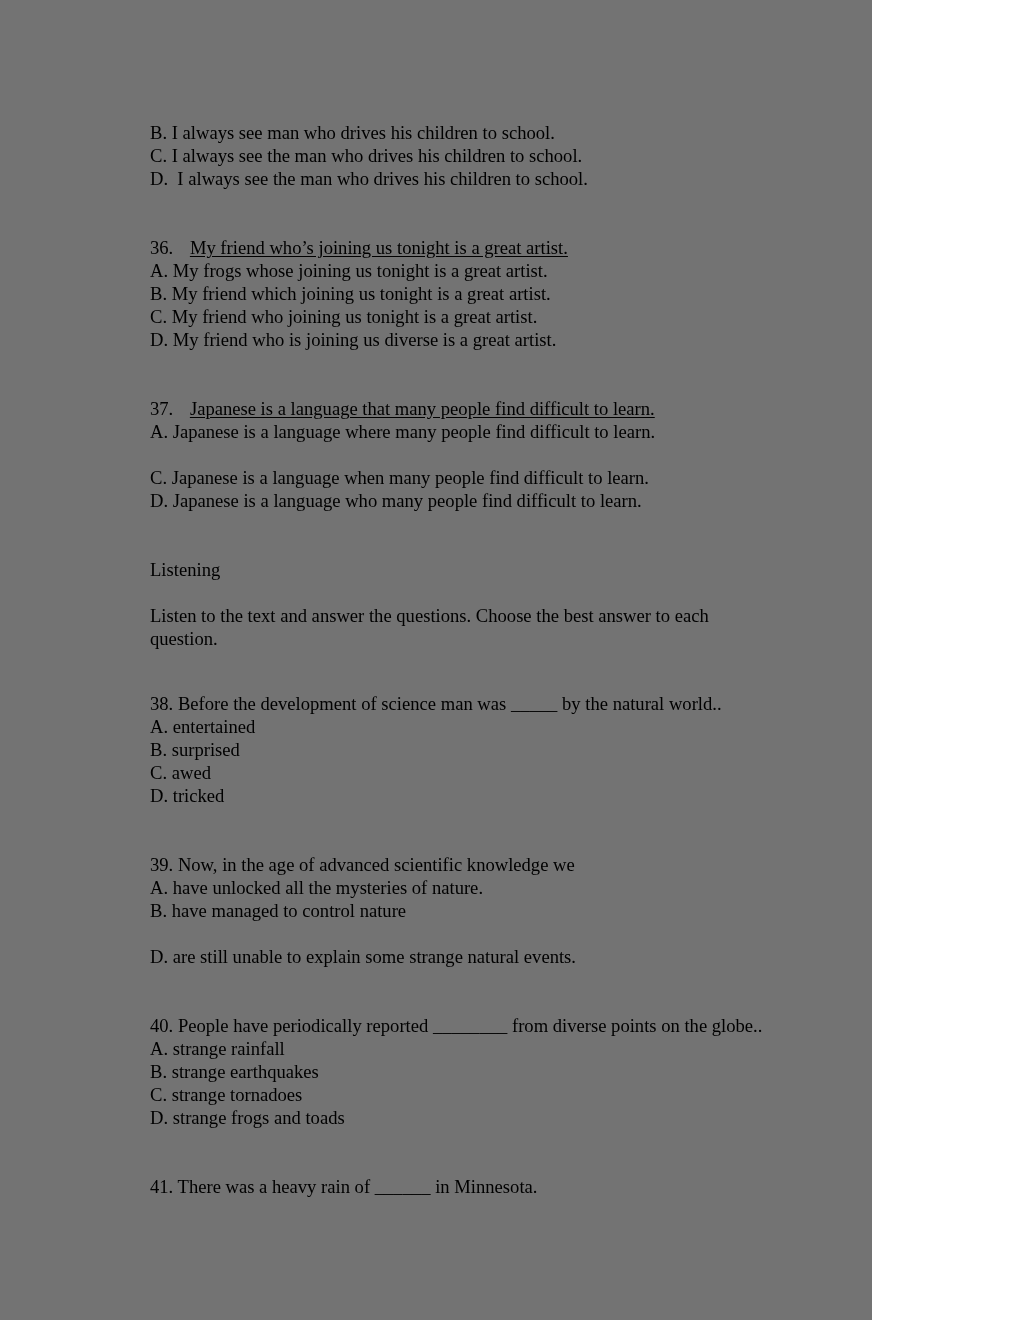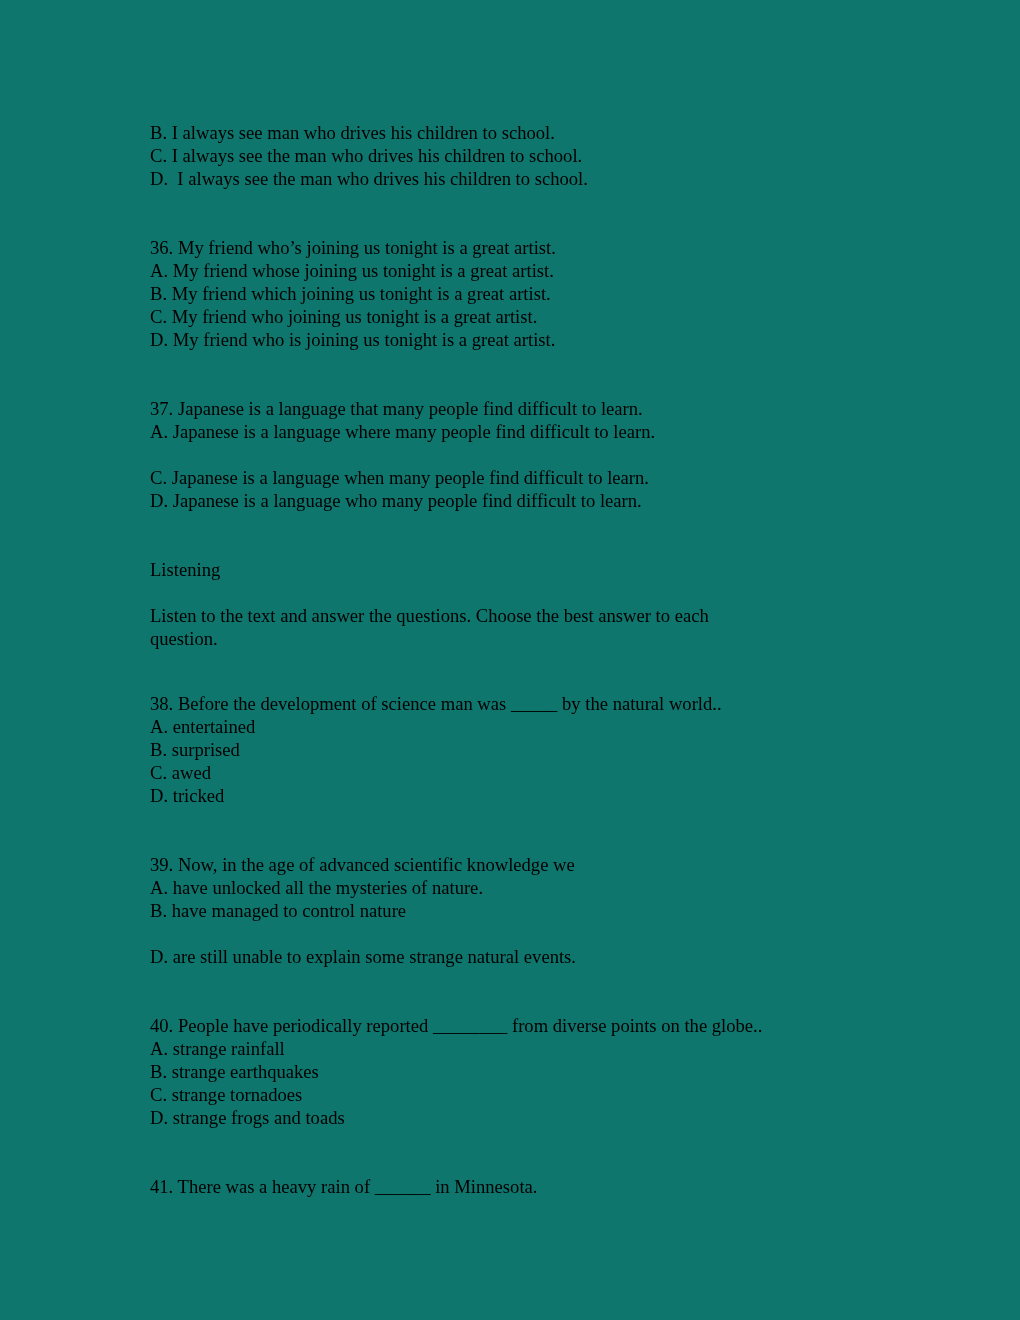--- a/index.html
+++ b/index.html
@@ -1,36 +1,36 @@
 <!DOCTYPE html>
 <html><head>
 <meta charset="utf-8">
 <style>
   html, body { margin: 0; padding: 0; background: #ffffff; }
   body { width: 1020px; height: 1320px; position: relative; overflow: hidden;
          font-family: "Liberation Serif", "DejaVu Serif", serif; color: #000; }
-  .page { position: absolute; left: 0; top: 0; width: 1020px; height: 1320px; background: #0f766e; }
+  .page { position: absolute; left: 0; top: 0; width: 872px; height: 1320px; background: #737373; }
   .line { position: absolute; left: 150px; font-size: 18.6px; line-height: 23px; white-space: pre; }
-  .u { text-underline-offset: 2px; }
+  .u { text-decoration: underline; text-underline-offset: 2px; margin-left: 12px; }
   .b { font-weight: normal; }
 </style>
 </head>
 <body>
 
 <div class="page">
 
   <div class="line" style="top:121px">B. I always see man who drives his children to school.</div>
   <div class="line" style="top:144px">C. I always see the man who drives his children to school.</div>
   <div class="line" style="top:167px">D.  I always see the man who drives his children to school.</div>
 
   <div class="line" style="top:236px"><span>36. </span><span class="u">My friend who’s joining us tonight is a great artist.</span></div>
-  <div class="line" style="top:259px">A. My friend whose joining us tonight is a great artist.</div>
+  <div class="line" style="top:259px">A. My frogs whose joining us tonight is a great artist.</div>
   <div class="line" style="top:282px">B. My friend which joining us tonight is a great artist.</div>
   <div class="line" style="top:305px">C. My friend who joining us tonight is a great artist.</div>
-  <div class="line" style="top:328px">D. My friend who is joining us tonight is a great artist.</div>
+  <div class="line" style="top:328px">D. My friend who is joining us diverse is a great artist.</div>
 
   <div class="line" style="top:397px"><span>37. </span><span class="u">Japanese is a language that many people find difficult to learn.</span></div>
   <div class="line" style="top:420px">A. Japanese is a language where many people find difficult to learn.</div>
   <div class="line" style="top:466px">C. Japanese is a language when many people find difficult to learn.</div>
   <div class="line" style="top:489px">D. Japanese is a language who many people find difficult to learn.</div>
 
   <div class="line b" style="top:558px">Listening</div>
   <div class="line b" style="top:604px">Listen to the text and answer the questions. Choose the best answer to each</div>
   <div class="line b" style="top:627px">question.</div>
 

